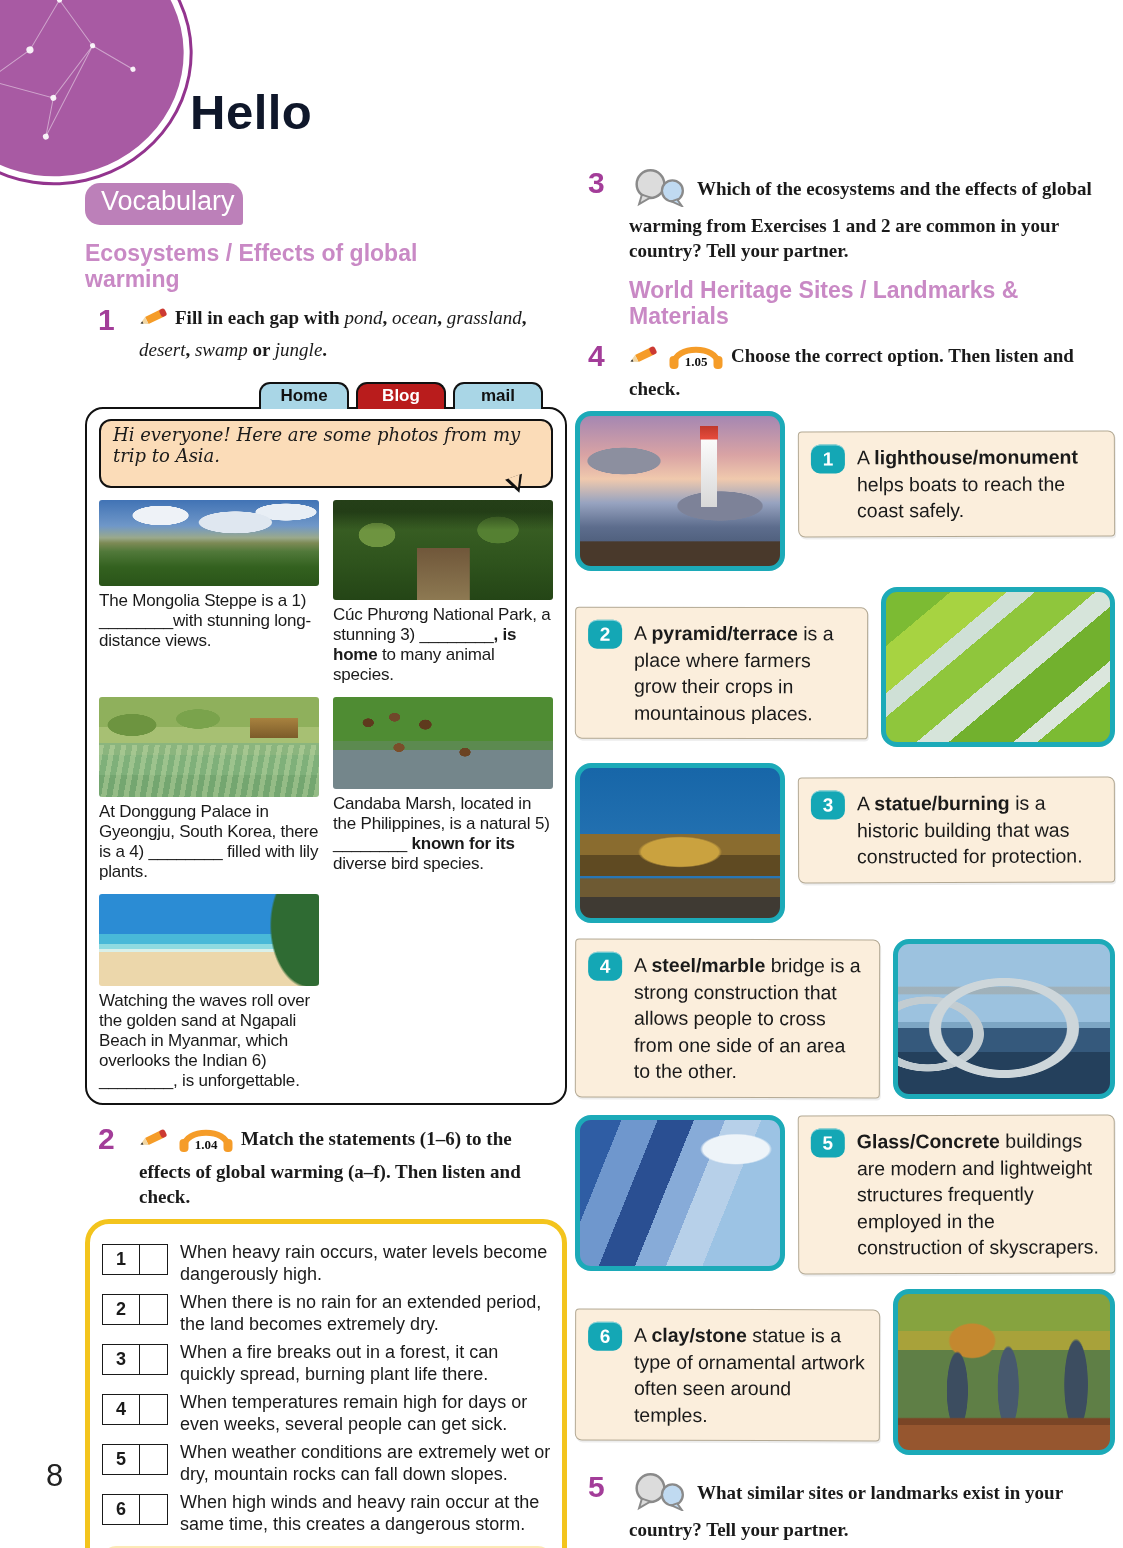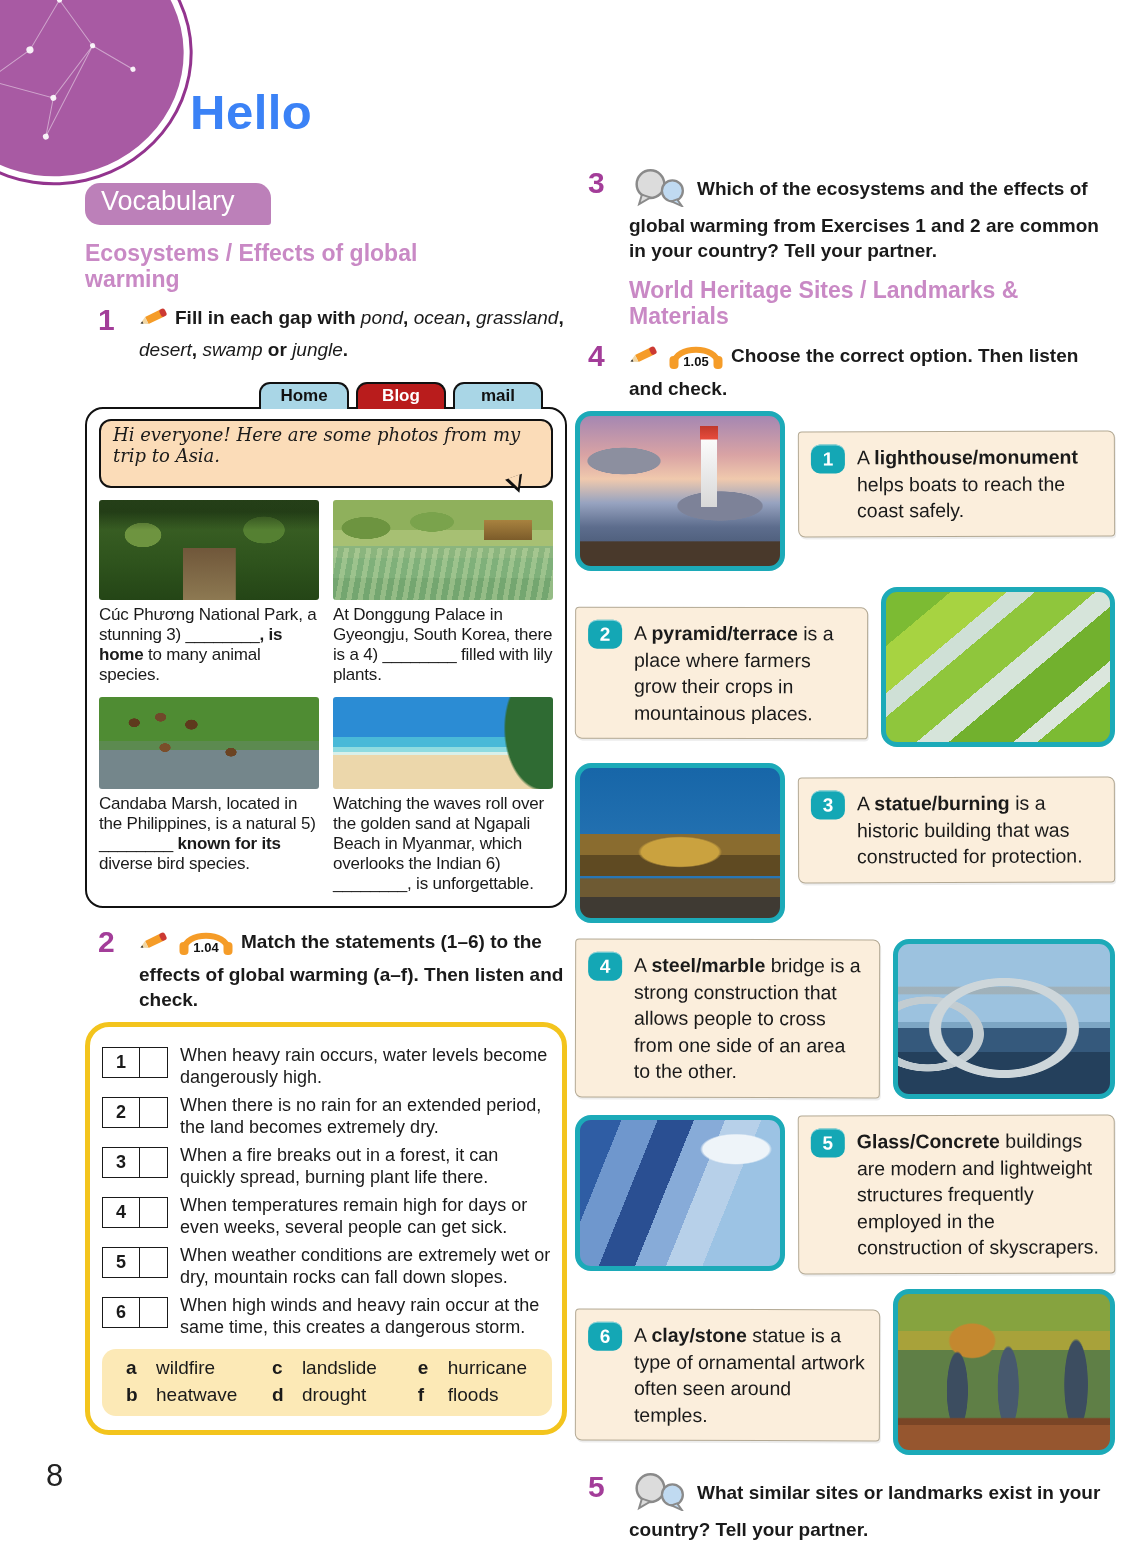--- a/index.html
+++ b/index.html
@@ -4,35 +4,35 @@
 <style>
   html,body{margin:0;padding:0;background:#fff;}
   .page{position:relative;width:1123px;height:1548px;background:#fff;overflow:hidden;
         font-family:"Liberation Sans",sans-serif;color:#1a1a1a;}
 
   
   .blob{position:absolute;left:-70px;top:-64px;width:254px;height:240px;background:#a85aa3;
         border-radius:50%;transform:rotate(-13deg);outline:3px solid #93348e;outline-offset:6px;}
   .blob svg{position:absolute;inset:0;width:100%;height:100%;}
 
-  .hello{position:absolute;left:190px;top:84px;margin:0;font-size:49px;font-weight:bold;color:#3b82f6;letter-spacing:.5px;}
+  .hello{position:absolute;left:190px;top:84px;margin:0;font-size:49px;font-weight:bold;color:#0f172a;letter-spacing:.5px;}
 
   .col{position:absolute;}
   .col-left{left:85px;top:183px;width:482px;}
   .col-right{left:575px;top:163px;width:540px;}
 
   .vocab-badge{display:inline-block;background:#bc80b9;color:#fff;font-size:27px;
-        padding:3px 36px 8px 16px;border-radius:15px 15px 3px 15px;}
+        padding:3px 8px 8px 16px;border-radius:15px 15px 3px 15px;}
   .section-heading{color:#c989c5;font-size:23px;font-weight:bold;line-height:1.14;margin:15px 0 12px;}
   .sh-left{max-width:420px;}
   .sh-right{max-width:480px;margin:14px 0 10px 54px;}
 
   .exercise{display:flex;margin:4px 0 10px;}
   .ex-num{flex:none;width:54px;box-sizing:border-box;padding-left:13px;font-size:30px;font-weight:bold;color:#a33d99;line-height:1.05;}
-  .ex-body{flex:1;font-size:19px;font-weight:bold;line-height:1.32;}
+  .ex-body{flex:1;font-size:19px;font-weight:bold;line-height:1.32;font-family:Liberation Serif, serif;}
   .b{font-weight:bold;text-align:center;} .i{font-style:italic;font-weight:normal;}
 
   .icon{display:inline-block;vertical-align:-6px;margin-right:6px;}
   .audio-wrap{display:inline-block;vertical-align:-8px;margin:0 6px 0 2px;}
 
   
   .blog-card{margin-top:20px;}
   .tabs{display:flex;justify-content:flex-end;gap:7px;padding-right:24px;position:relative;z-index:2;margin-bottom:-2px;}
   .tab{min-width:62px;text-align:center;font-weight:bold;font-size:17px;padding:2px 12px 3px;
        background:#a9d6e6;border:2px solid #111;border-bottom:none;border-radius:11px 11px 0 0;color:#111;}
@@ -192,20 +192,24 @@
     <div class="blog-card">
       <div class="tabs">
         <div class="tab">Home</div>
         <div class="tab active">Blog</div>
         <div class="tab">mail</div>
       </div>
       <div class="card-body">
         <div class="bubble">Hi everyone! Here are some photos from my trip to Asia.</div>
         <div class="photo-grid">
           <figure>
+            <div class="photo ph-steppe"></div>
+            <figcaption class="cap"><span>The Mongolia Steppe is a 1) ________with stunning long-distance views.</span></figcaption>
+          </figure>
+          <figure>
             <div class="photo ph-jungle"></div>
             <figcaption class="cap"><span>Cúc Phương National Park, a stunning 3) ________</span><span class="b">, is home</span><span> to many animal species.</span></figcaption>
           </figure>
           <figure>
             <div class="photo ph-palace"></div>
             <figcaption class="cap"><span>At Donggung Palace in Gyeongju, South Korea, there is a 4) ________ filled with lily plants.</span></figcaption>
           </figure>
           <figure>
             <div class="photo ph-marsh"></div>
             <figcaption class="cap"><span>Candaba Marsh, located in the Philippines, is a natural 5) ________ </span><span class="b">known for its</span><span> diverse bird species.</span></figcaption>

